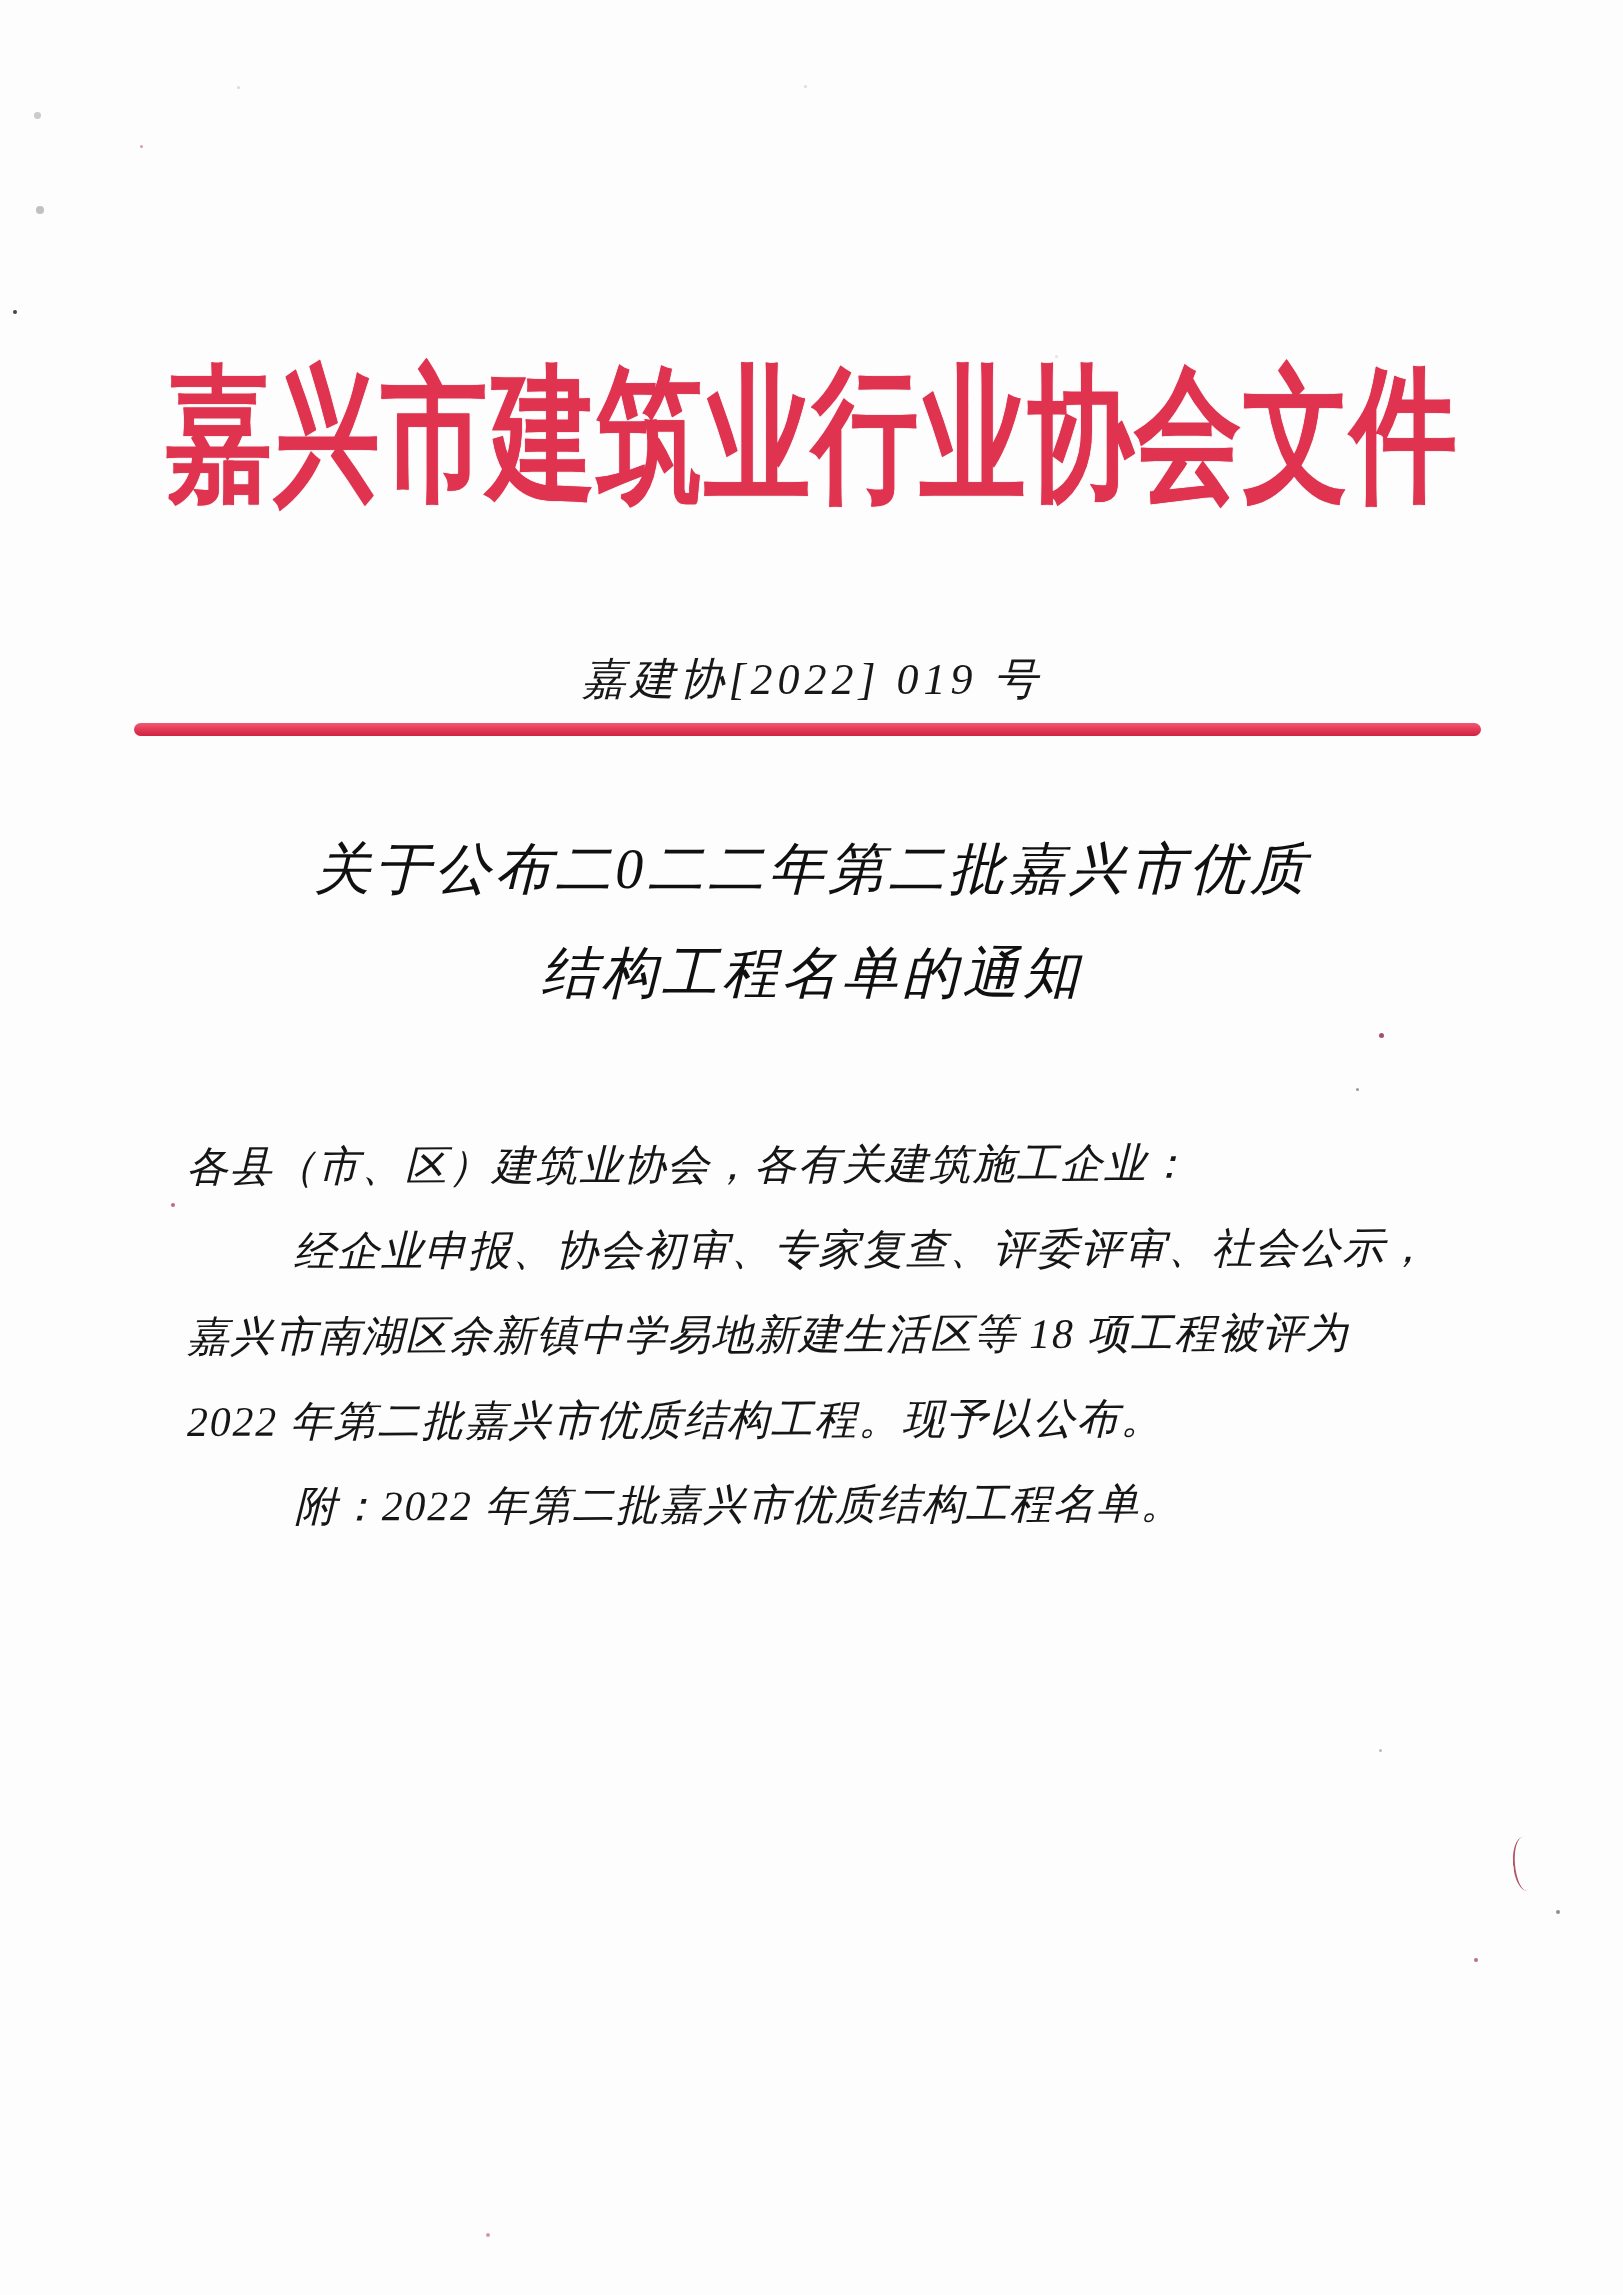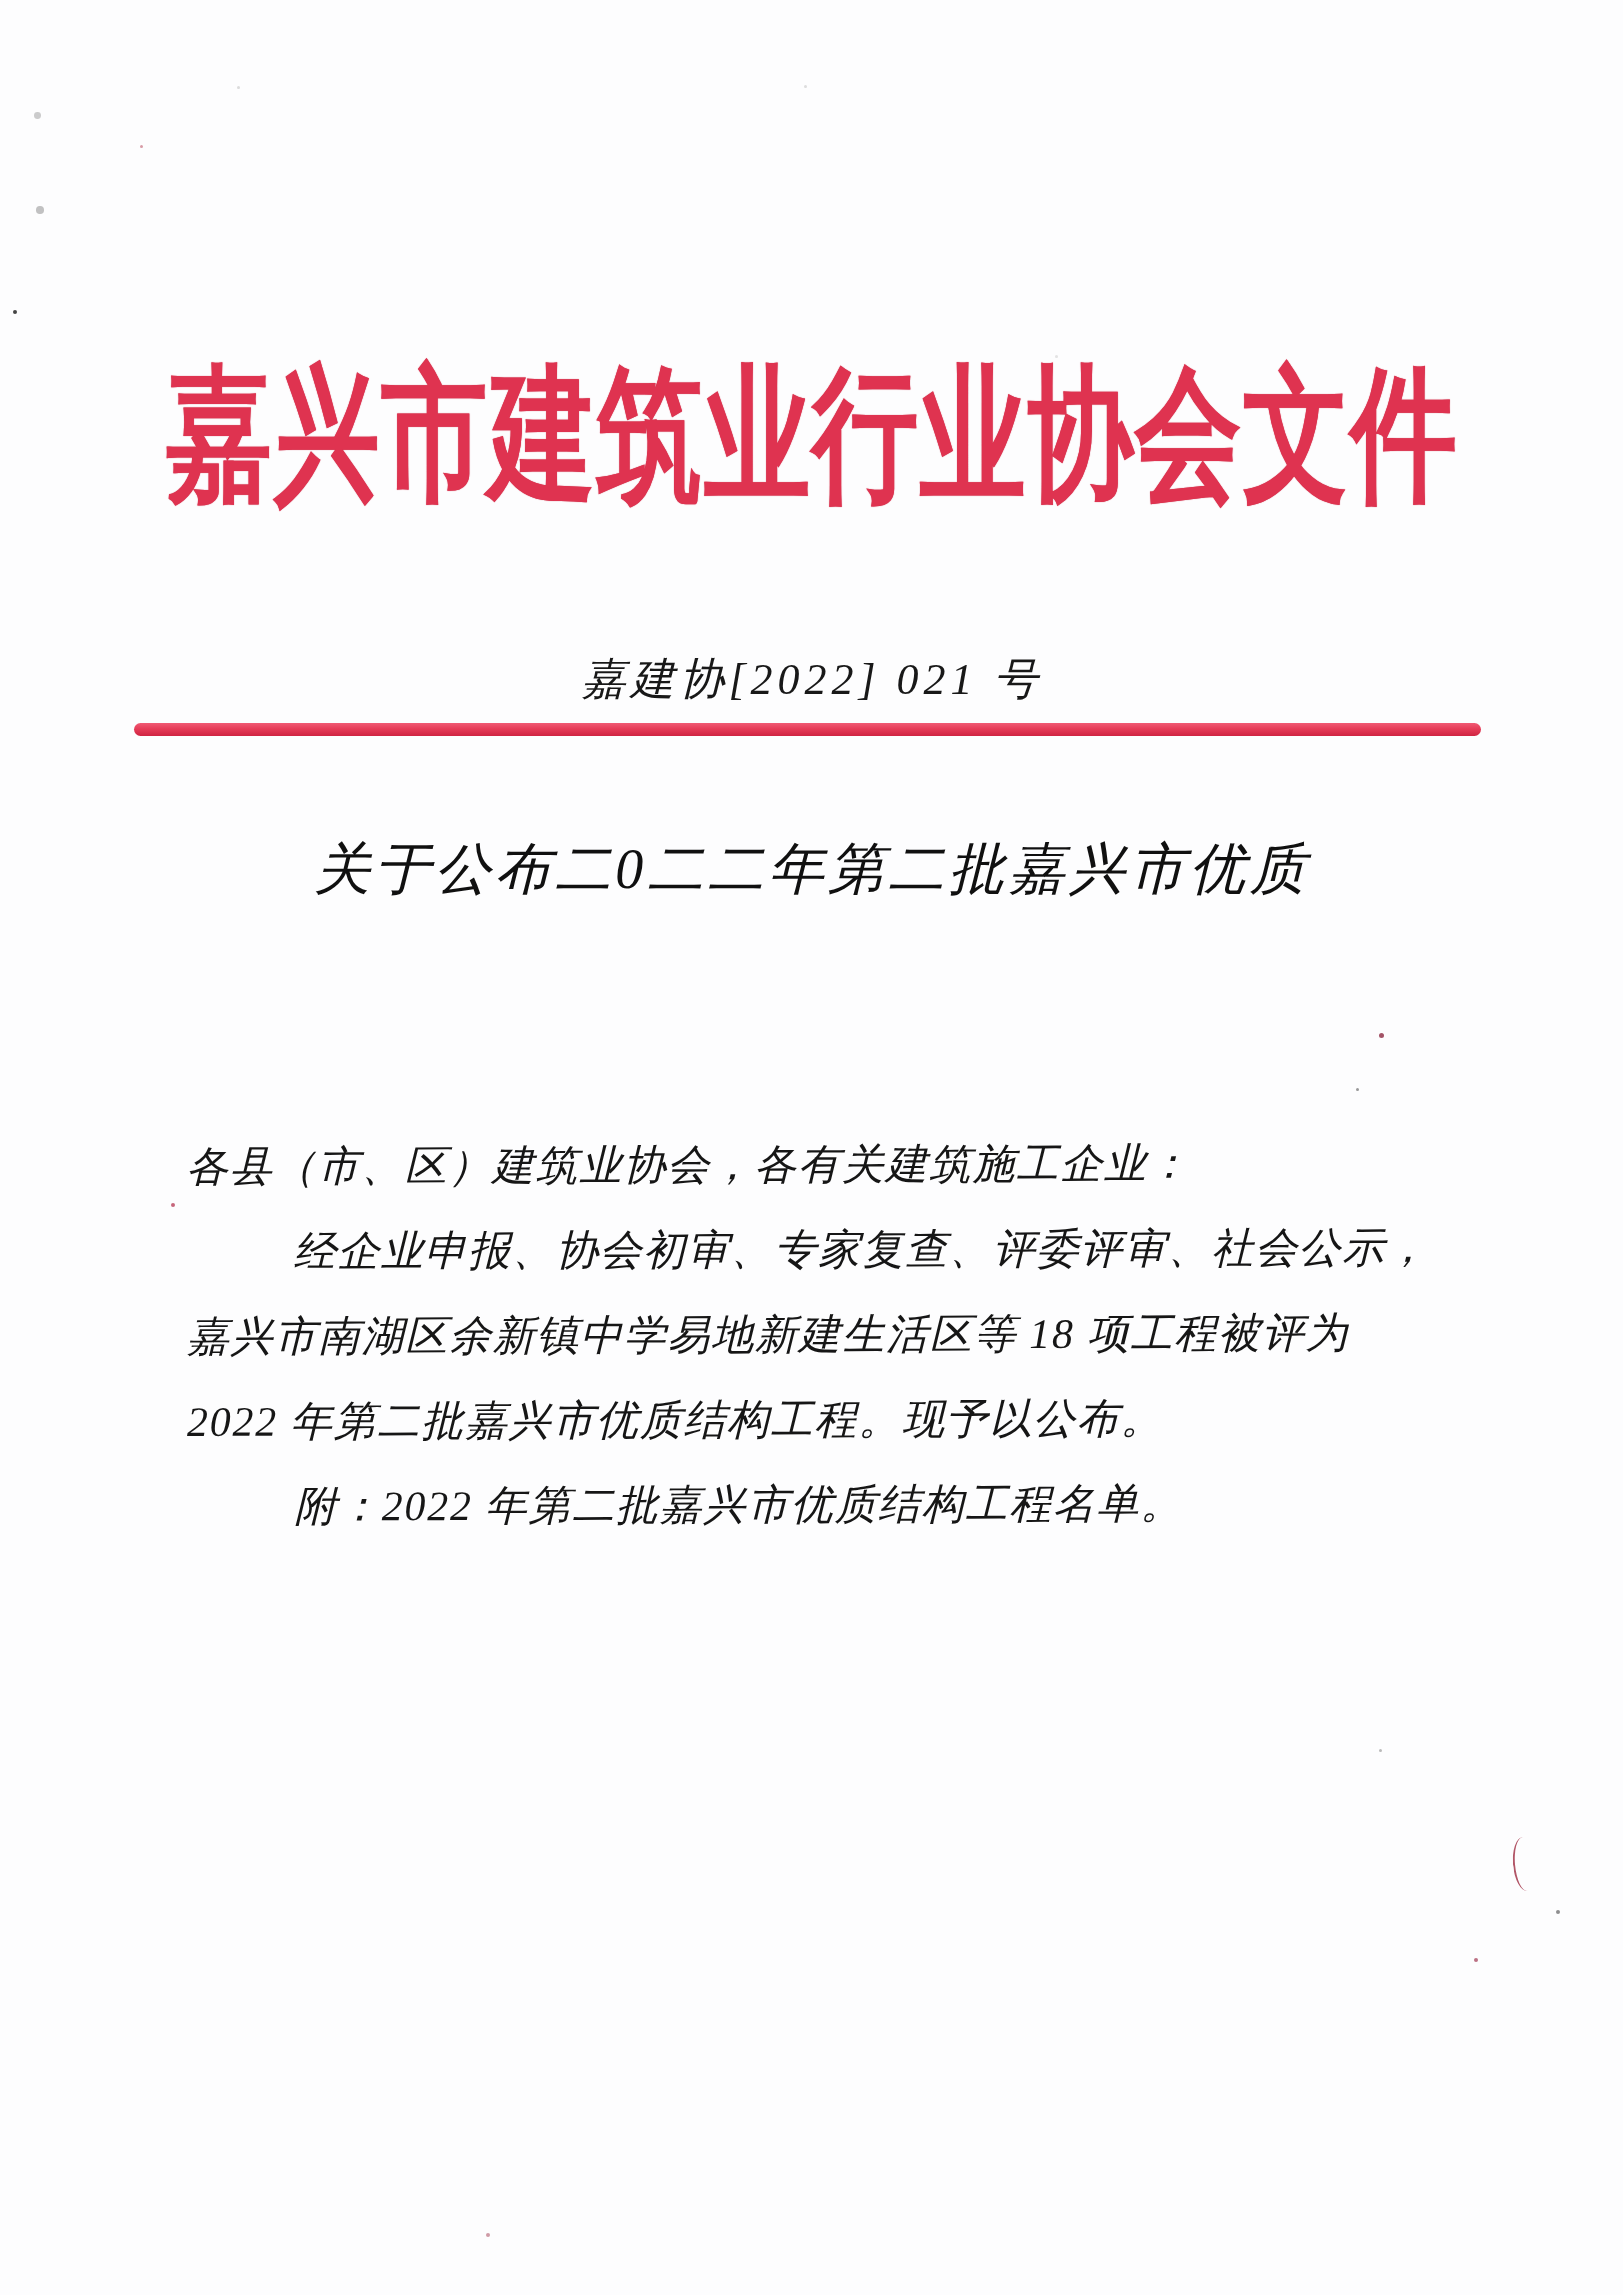--- a/index.html
+++ b/index.html
@@ -119,26 +119,27 @@
     pointer-events: none;
   }
 </style>
 </head>
 <body>
 
 <div class="page">
 
   <div class="org-banner">嘉兴市建筑业行业协会文件</div>
 
-  <div class="doc-number">嘉建协[2022] 021 号</div>
+  <div class="doc-number">嘉建协[2022] 019 号</div>
 
   <div class="red-rule"></div>
 
   <div class="notice-title">
     <div>关于公布二0二二年第二批嘉兴市优质</div>
+    <div>结构工程名单的通知</div>
   </div>
 
   <div class="body-block">
     <div class="body-line">各县（市、区）建筑业协会，各有关建筑施工企业：</div>
     <div class="body-line indent">经企业申报、协会初审、专家复查、评委评审、社会公示，</div>
     <div class="body-line">嘉兴市南湖区余新镇中学易地新建生活区等 18 项工程被评为</div>
     <div class="body-line">2022 年第二批嘉兴市优质结构工程。现予以公布。</div>
     <div class="body-line indent">附：2022 年第二批嘉兴市优质结构工程名单。</div>
   </div>
 

